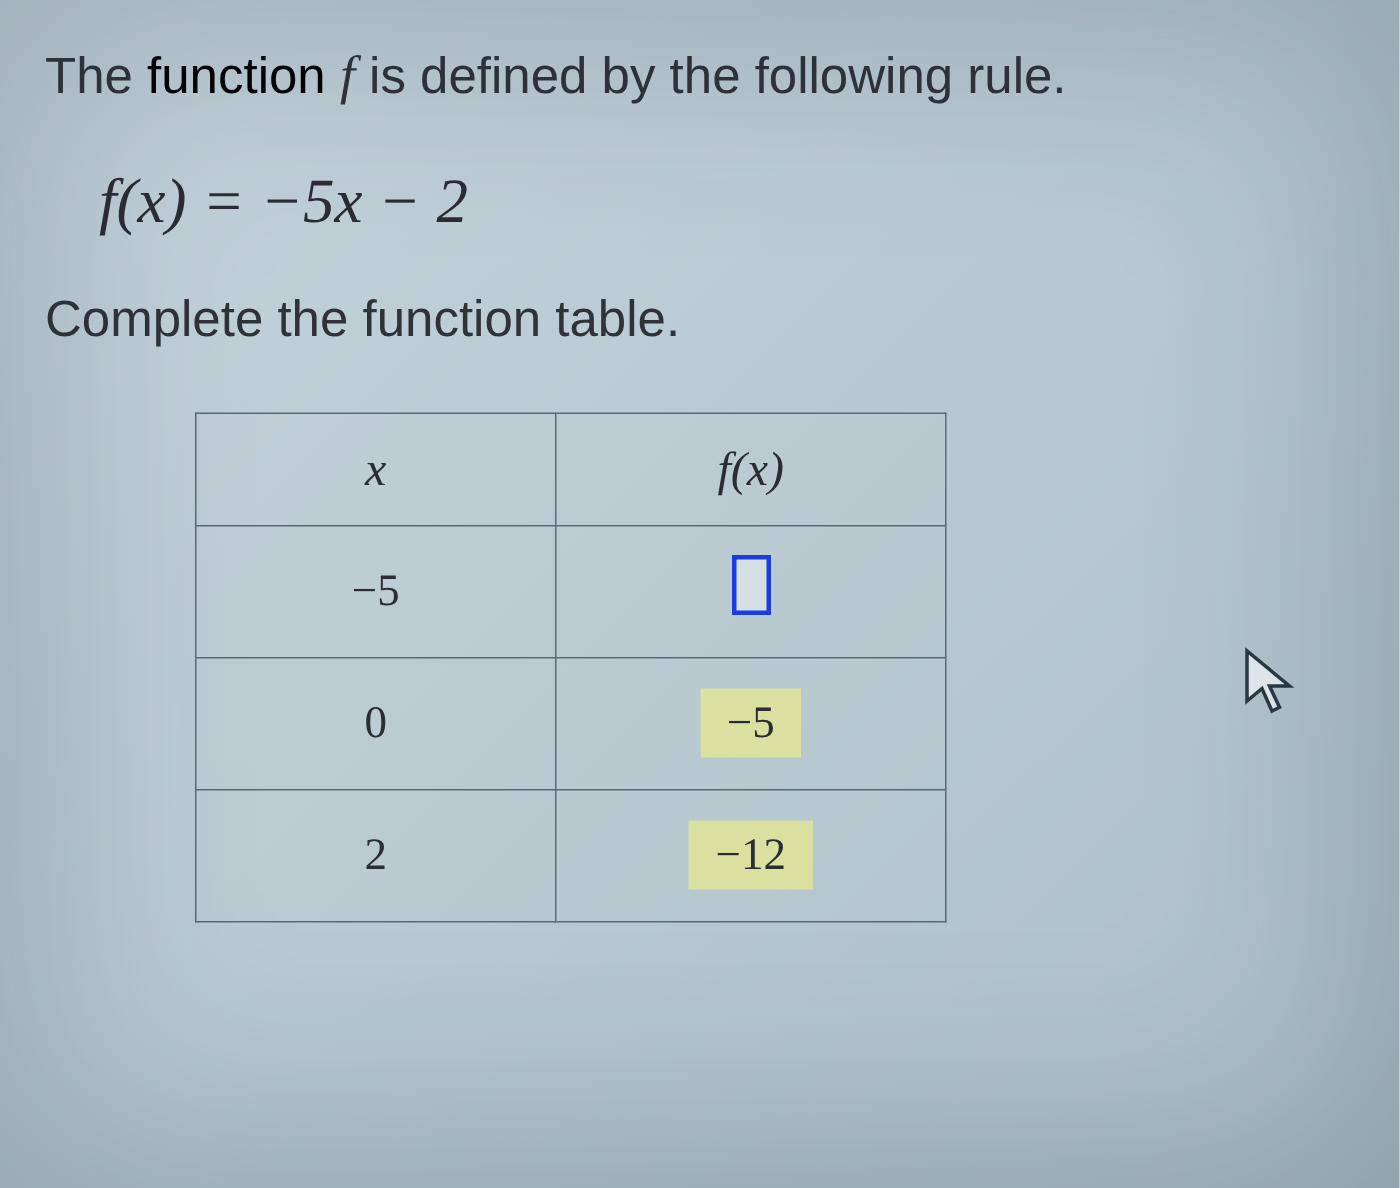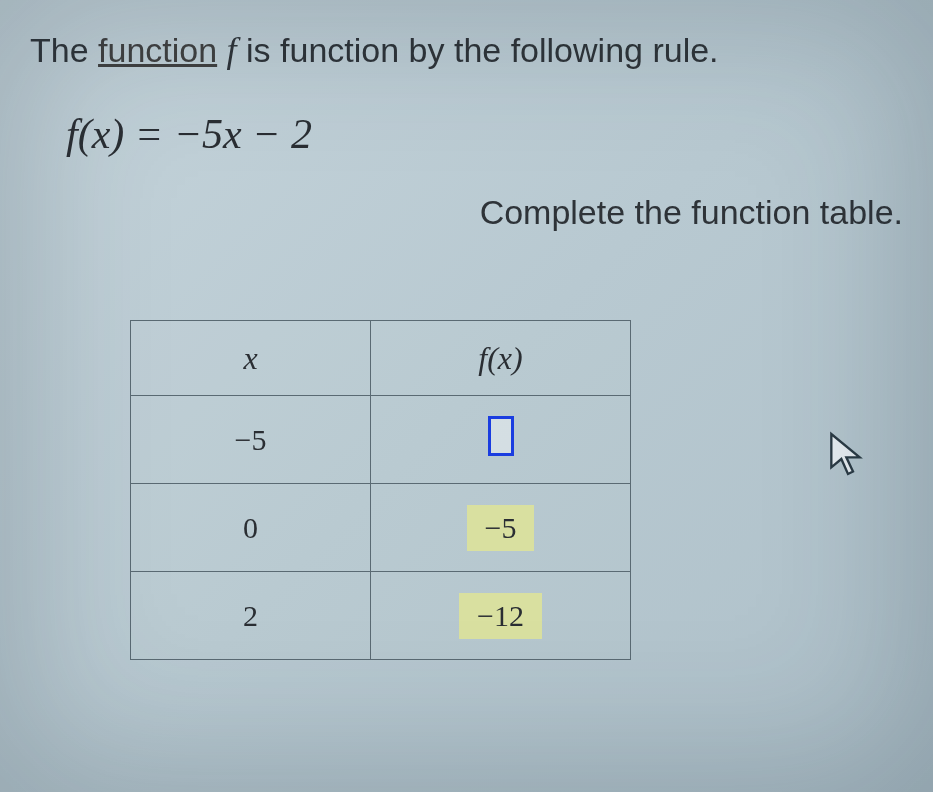--- a/index.html
+++ b/index.html
@@ -17,41 +17,39 @@
       position: relative;
       overflow: hidden;
     }
     .intro-line {
       font-size: 34px;
       color: #2e3338;
       margin-bottom: 35px;
       line-height: 1.4;
     }
     .intro-line .link {
-      text-decoration: underline;
-      color: #404040;
+      color: #000000;
     }
     .intro-line .ital {
       font-style: italic;
       font-family: 'Times New Roman', serif;
       font-size: 36px;
     }
     .formula {
       font-family: 'Times New Roman', serif;
       font-size: 42px;
       font-style: italic;
       color: #2a2e33;
       margin-left: 36px;
       margin-bottom: 35px;
     }
     .instruction {
       font-size: 34px;
       color: #2e3338;
-      margin-bottom: 88px;
-      text-align: right;
+      margin-bottom: 42px;
     }
     .table-wrap {
       margin-left: 100px;
     }
     table {
       border-collapse: collapse;
       background: rgba(255,255,255,0.02);
     }
     td {
       border: 1px solid #5a6a73;
@@ -101,21 +99,21 @@
       position: absolute;
       inset: 0;
       pointer-events: none;
       box-shadow: inset 0 0 140px 30px rgba(30,50,65,0.22);
     }
   </style>
 </head>
 <body>
 
 <div class="intro-line">
-  <span>The </span><span class="link">function</span><span> </span><span class="ital">f</span><span> is function by the following rule.</span>
+  <span>The </span><span class="link">function</span><span> </span><span class="ital">f</span><span> is defined by the following rule.</span>
 </div>
 
 <div class="formula">
   <span>f(x) = −5x − 2</span>
 </div>
 
 <div class="instruction">Complete the function table.</div>
 
 <div class="table-wrap">
   <table>

